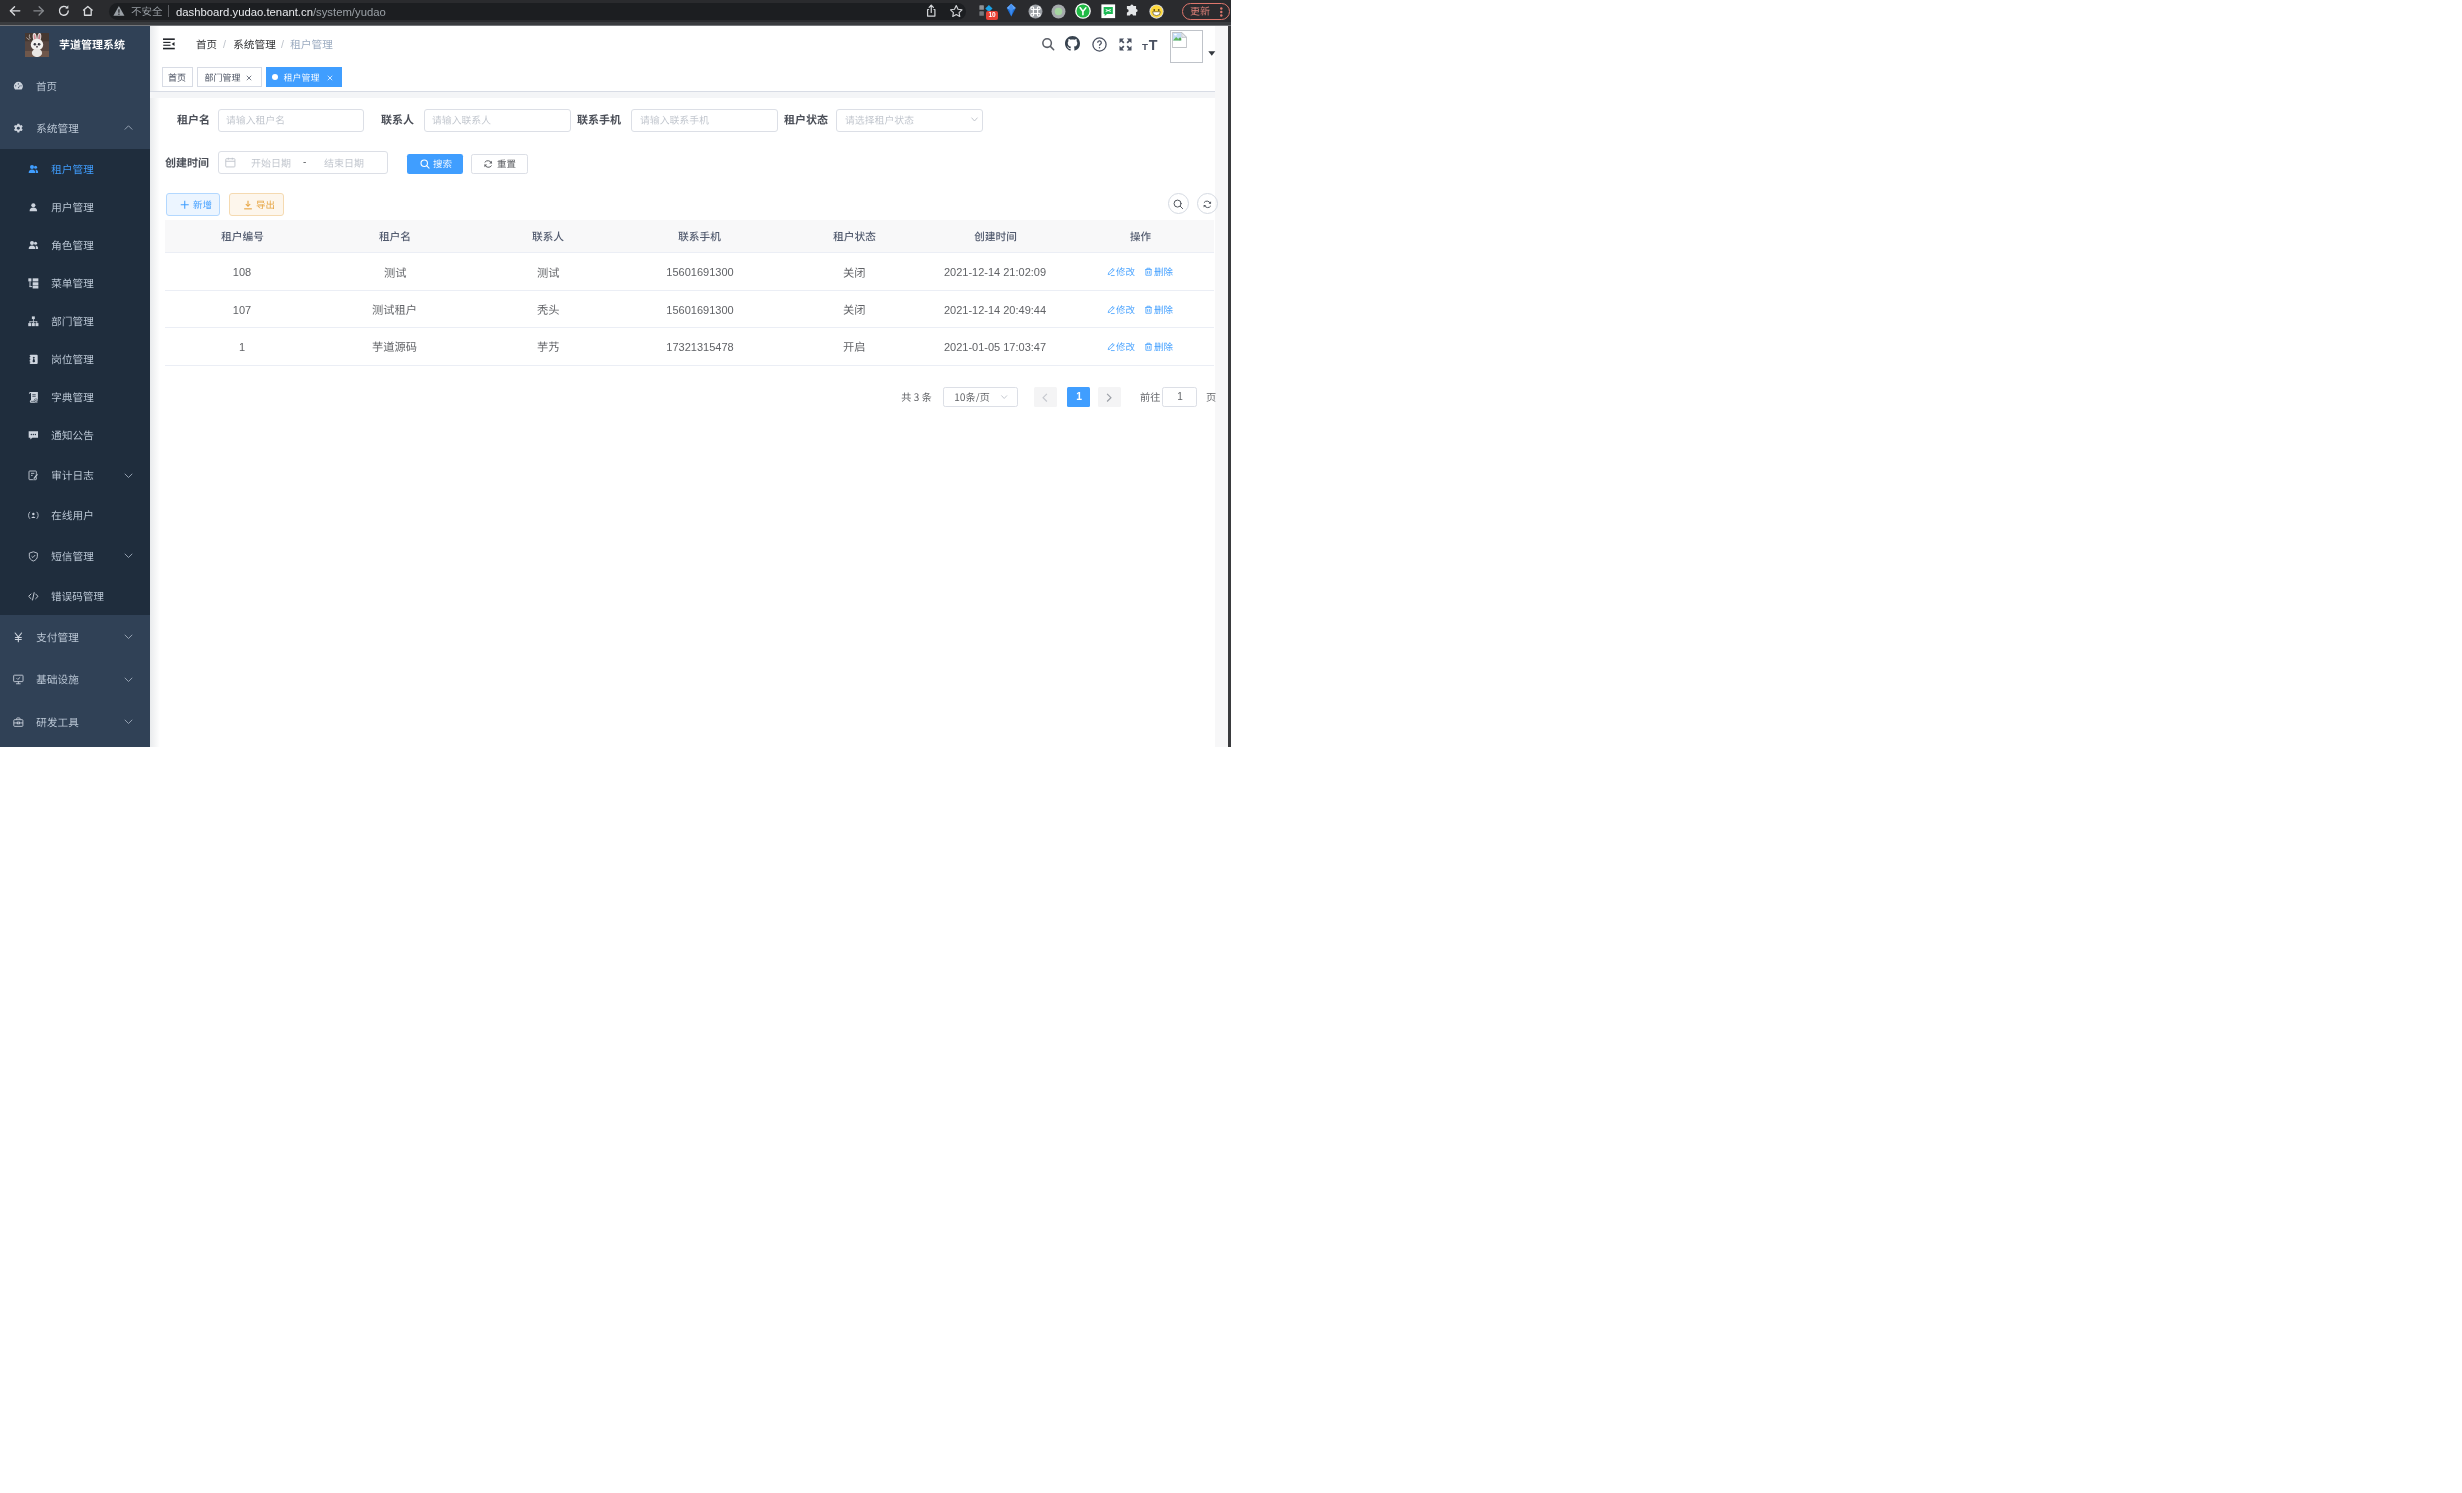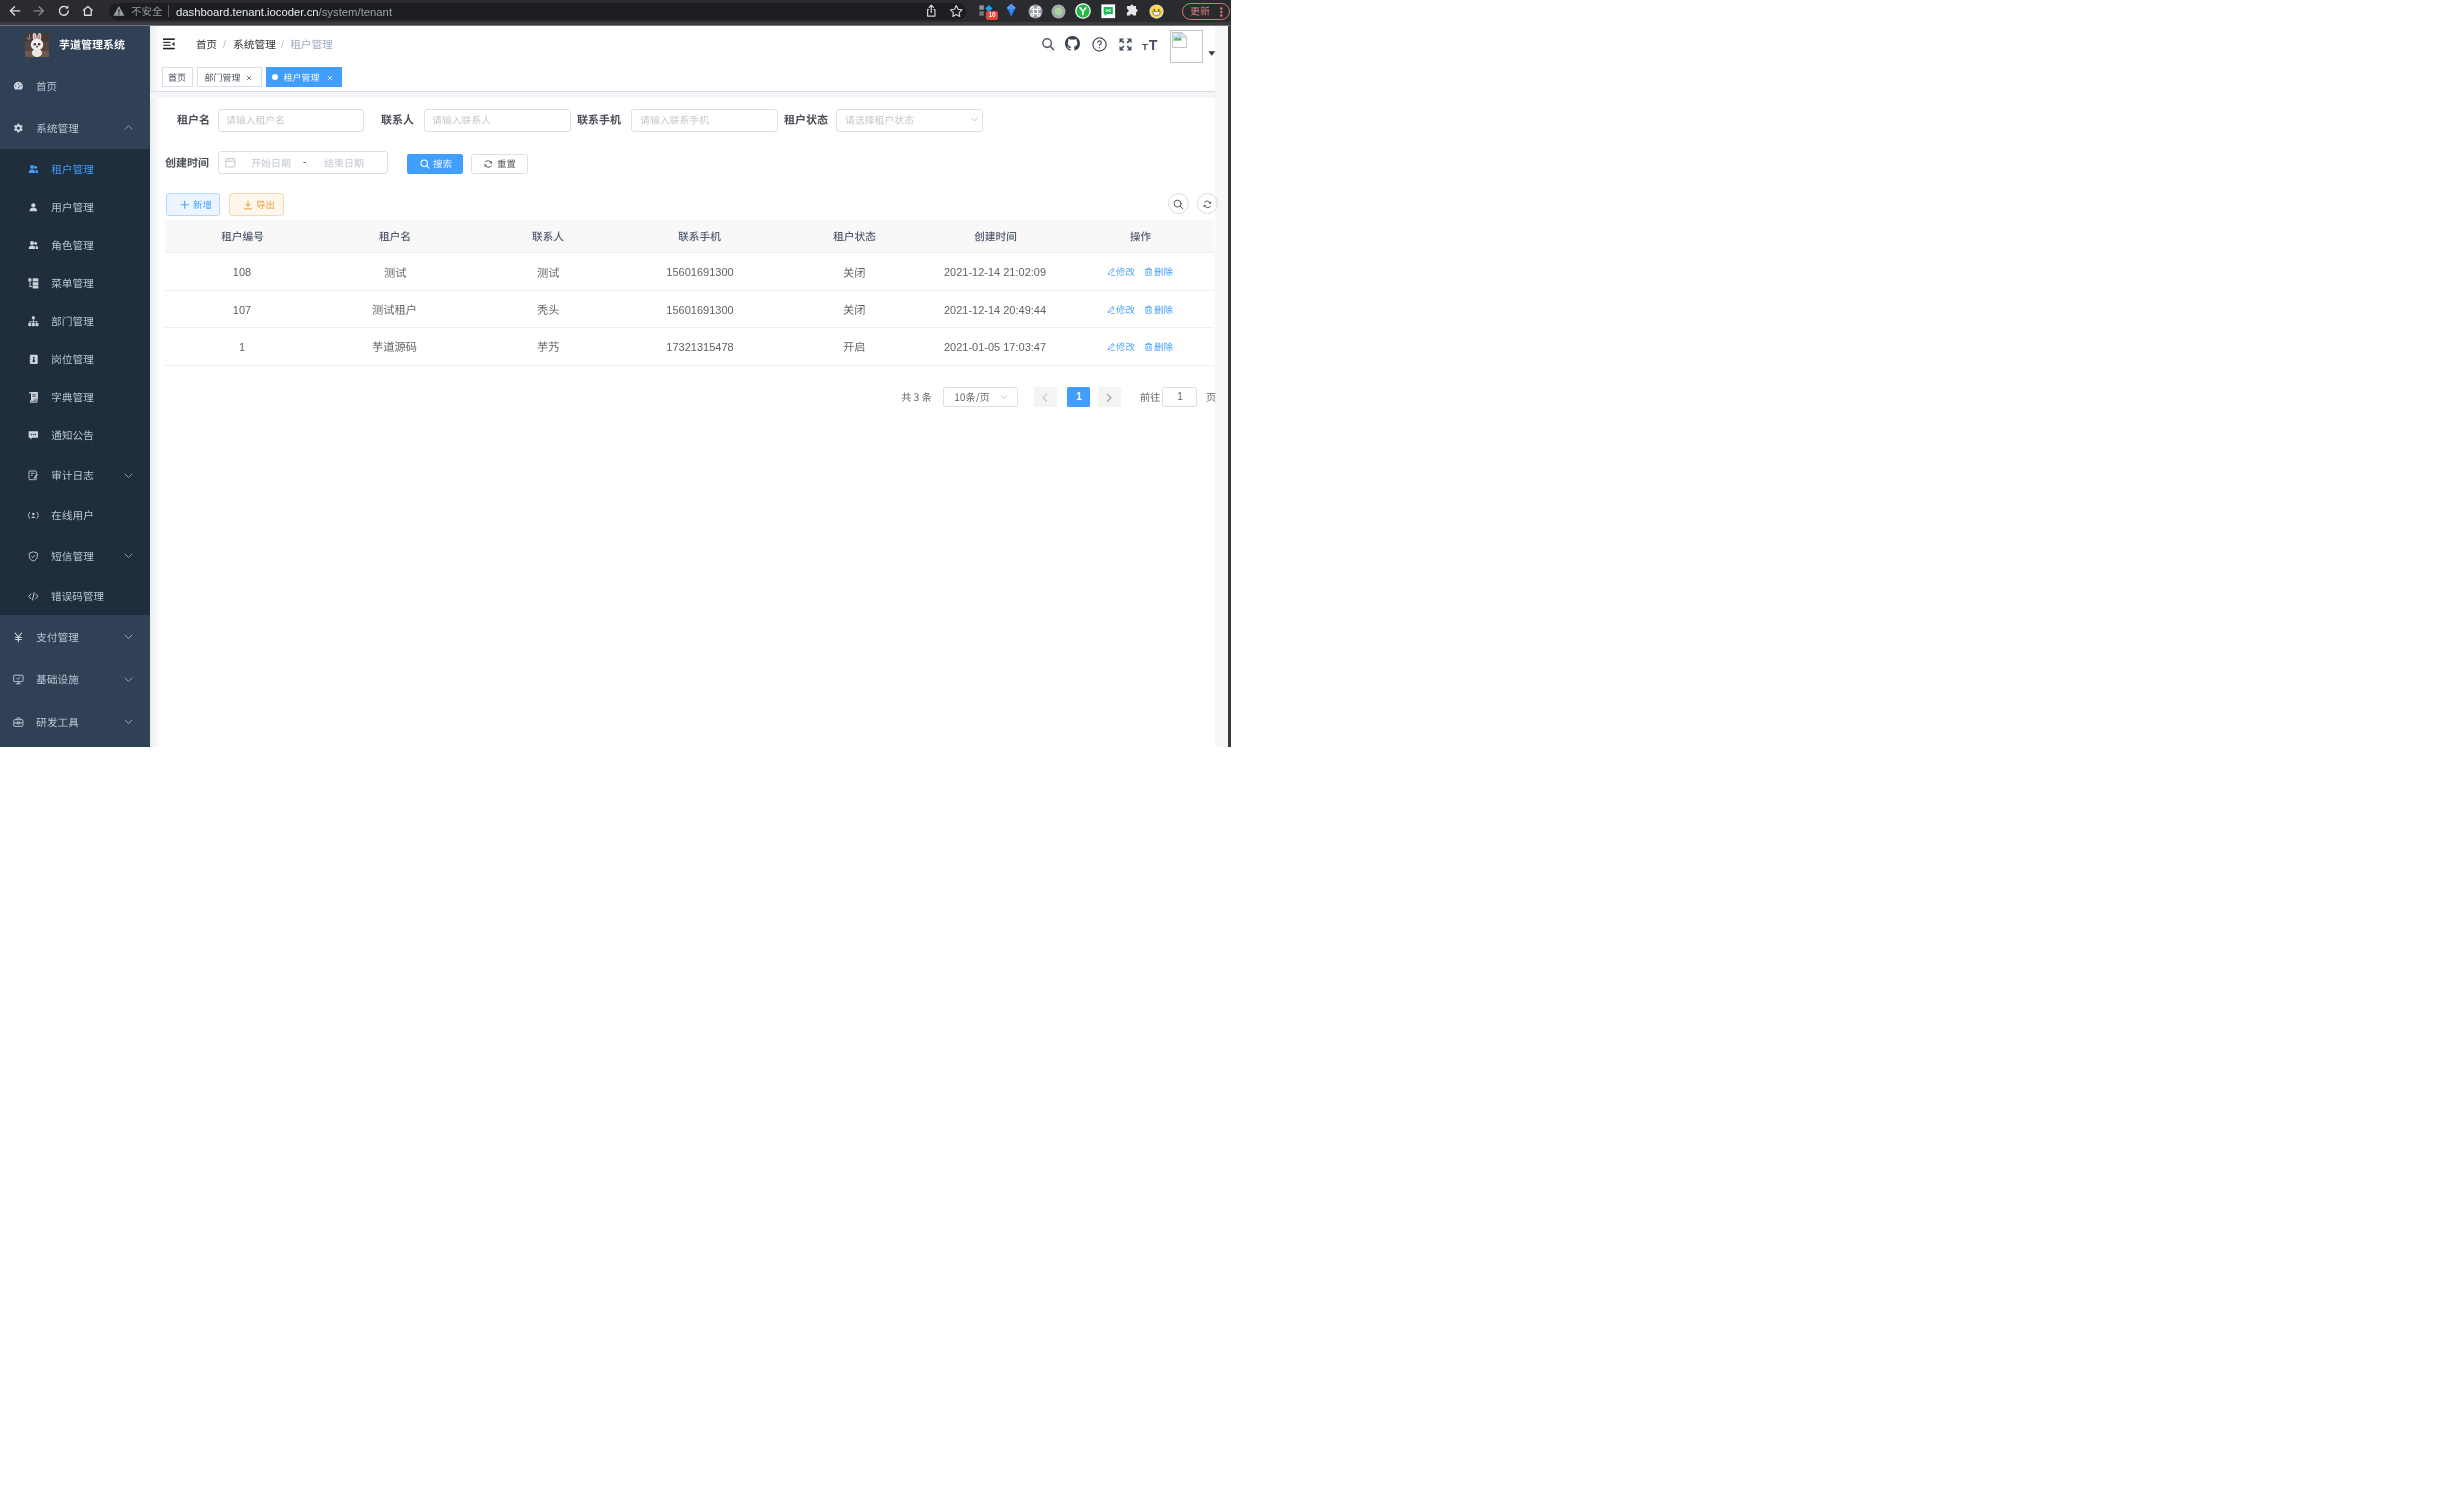--- a/index.html
+++ b/index.html
@@ -178,21 +178,21 @@
 <div style="position:absolute;left:131px;top:6px;line-height:0">
     <svg class="zh" style="width:31.5px;height:10.5px;" viewBox="0 -880 3000 1000">
       <g fill="#9aa0a6">
         <use href="#r4e0d" x="0"></use>
         <use href="#r5b89" x="1000"></use>
         <use href="#r5168" x="2000"></use>
       </g>
     </svg>
   </div>
 <div class="abs" style="left:168px;top:5.3px;width:0.8px;height:11.8px;background:#5c5e62"></div>
-<div style="position:absolute;left:176px;top:11.6px;font:400 11.3px 'Liberation Sans',sans-serif;color:#e8eaed;white-space:nowrap;line-height:0;"><span style="display:inline-block;transform:translateY(-50%) ;"><span style="color:#e8eaed">dashboard.tenant.iocoder.cn</span><span style="color:#9aa0a6">/system/tenant</span></span></div>
+<div style="position:absolute;left:176px;top:11.6px;font:400 11.3px 'Liberation Sans',sans-serif;color:#e8eaed;white-space:nowrap;line-height:0;"><span style="display:inline-block;transform:translateY(-50%) ;"><span style="color:#e8eaed">dashboard.yudao.tenant.cn</span><span style="color:#9aa0a6">/system/yudao</span></span></div>
 <svg class="abs" style="left:924px;top:4px;" width="14.5" height="14.5" viewBox="0 0 19.0 19.0">
     <g stroke="#d2d4d7" stroke-width="1.6" fill="none" stroke-linejoin="round" stroke-linecap="round">
       <path d="M6 7.2 H4.7 V15.8 H14.3 V7.2 H13"></path>
       <path d="M9.5 1.8 V11"></path>
       <path d="M6.7 4.4 L9.5 1.6 L12.3 4.4"></path>
     </g>
   </svg>
 <svg class="abs" style="left:949px;top:4px;" width="14.5" height="14.5" viewBox="0 0 19.0 19.0">
     <path d="M9.5 2.1 L11.8 6.9 L17 7.6 L13.2 11.2 L14.1 16.4 L9.5 13.9 L4.9 16.4 L5.8 11.2 L2 7.6 L7.2 6.9 Z" stroke="#d2d4d7" stroke-width="1.5" fill="none" stroke-linejoin="round"></path>
   </svg>

